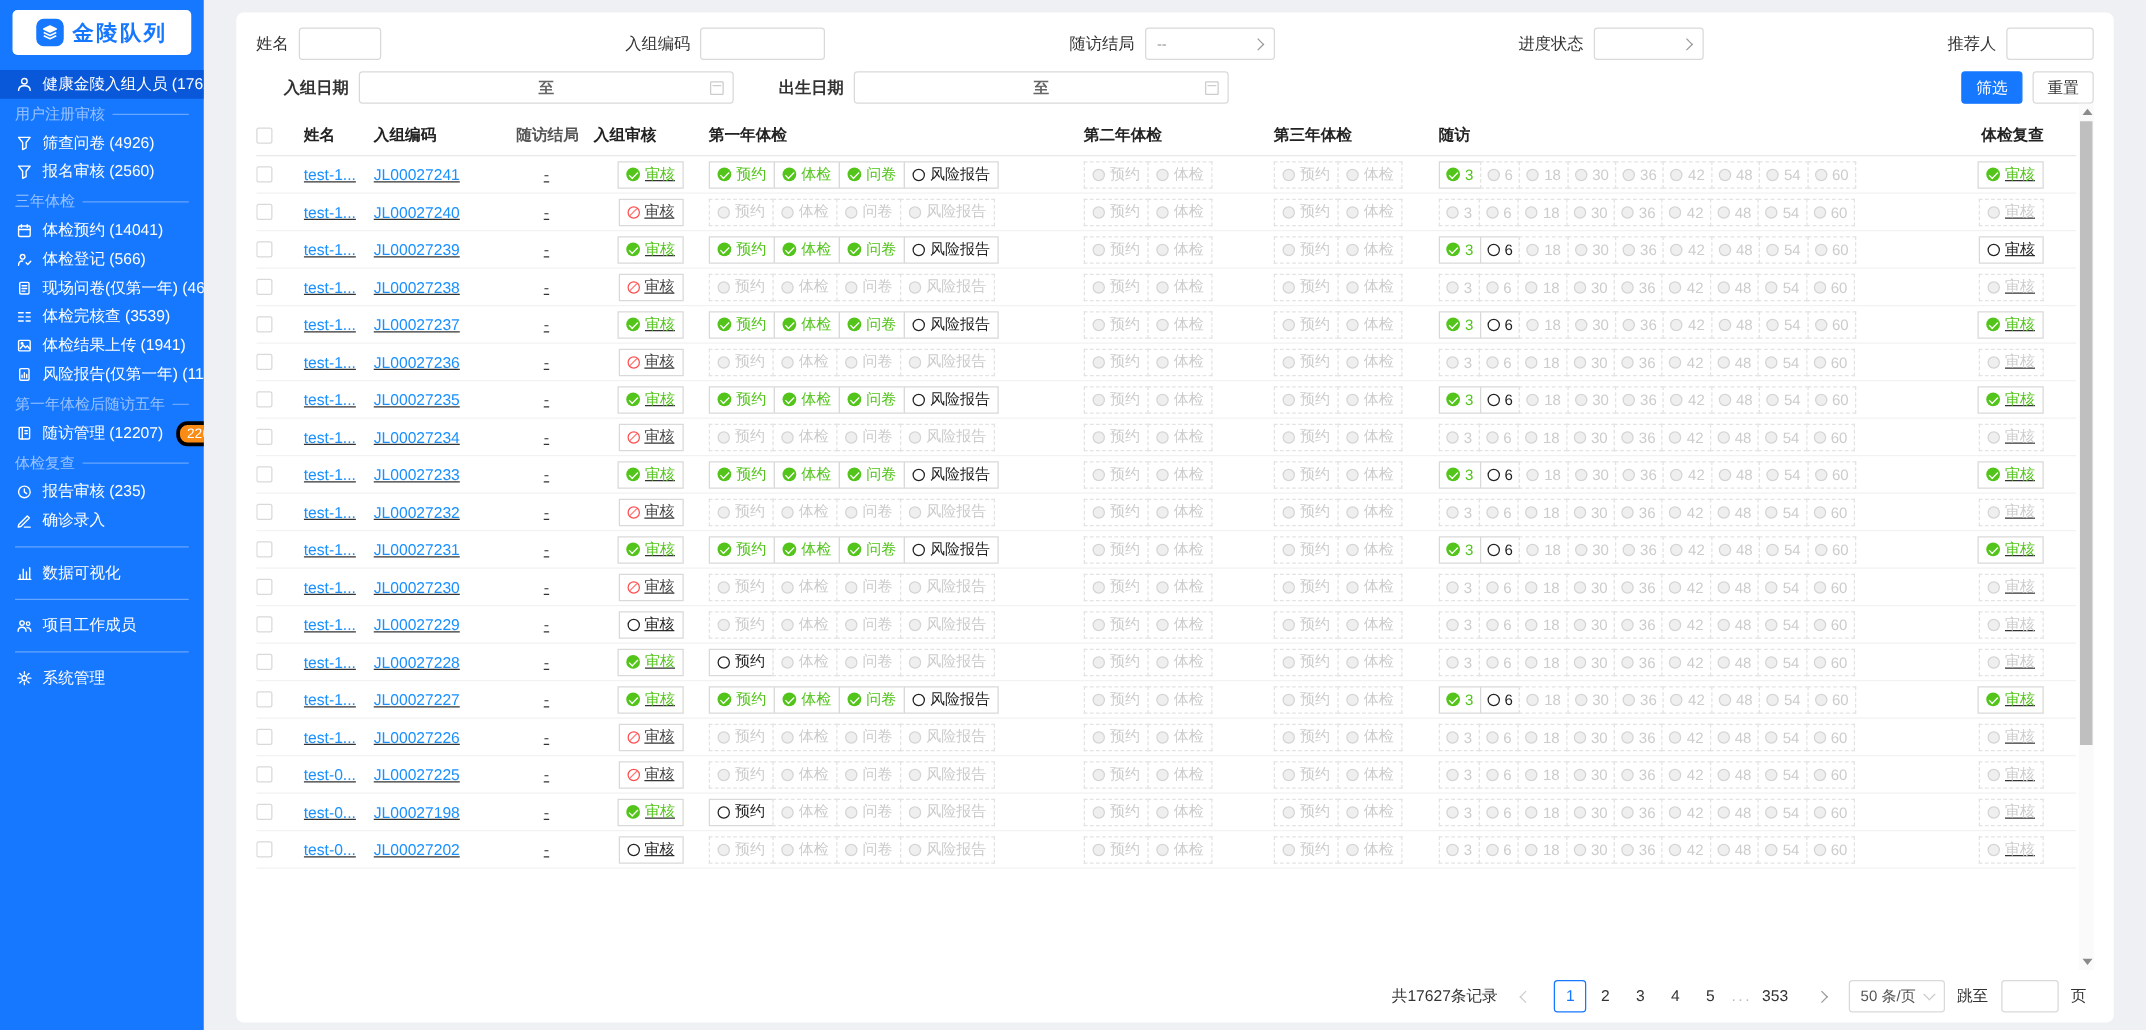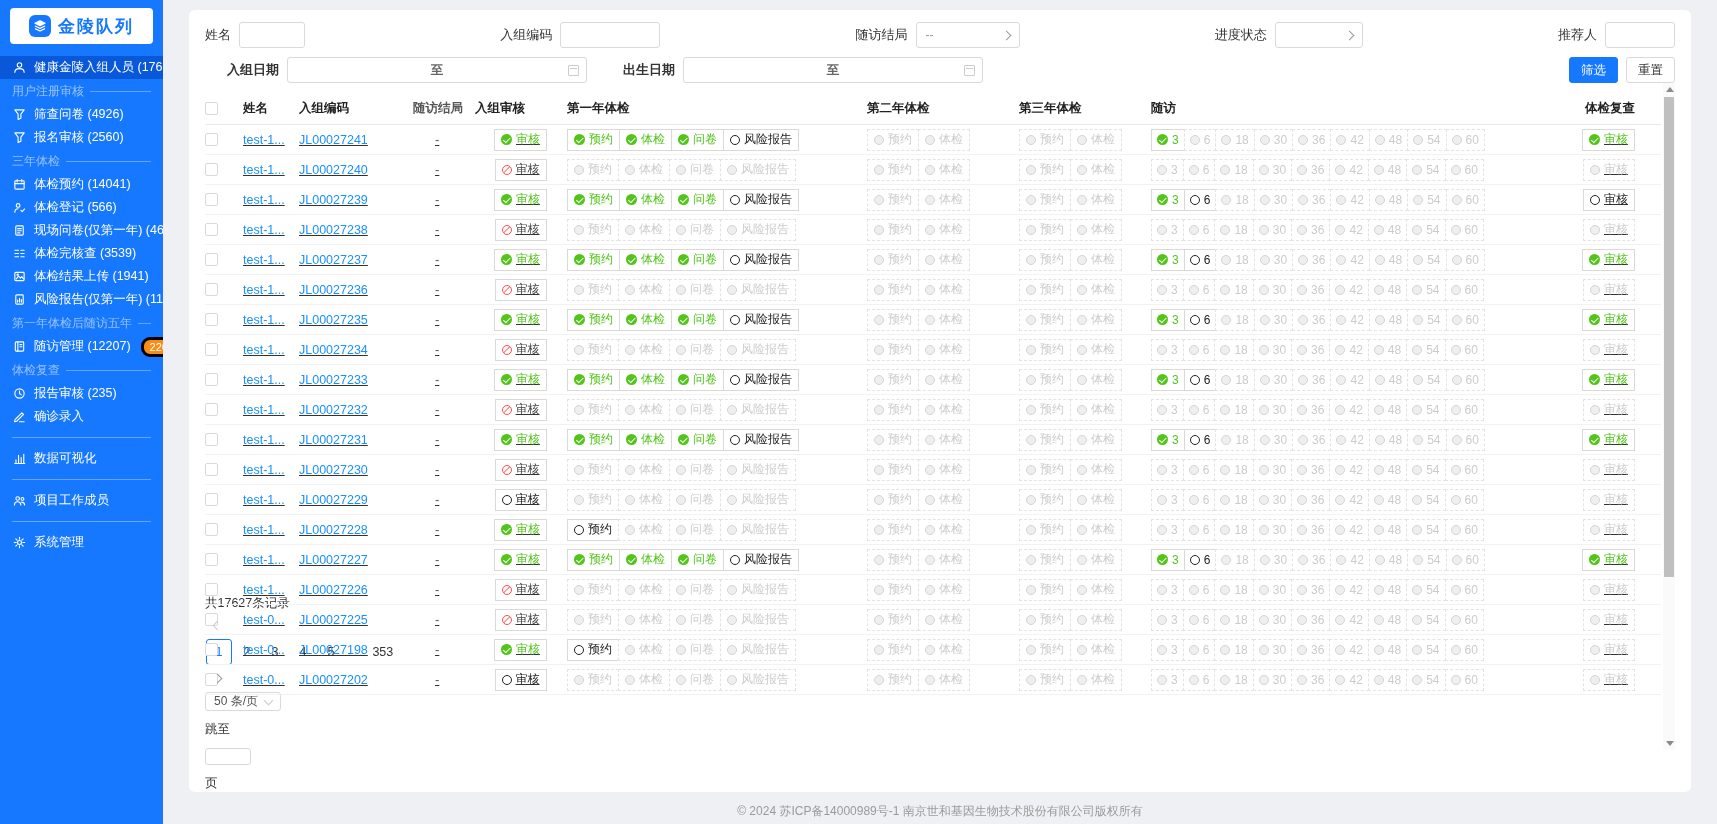--- a/index.html
+++ b/index.html
@@ -110,22 +110,22 @@
   
   .vscroll { position:absolute; top:0; right:-14px; bottom:0; width:12px; background:#fafafa; }
   .vscroll .arr { position:absolute; left:3px; width:0; height:0; border-left:4px solid transparent;
     border-right:4px solid transparent;}
   .vscroll .up { top:4px; border-bottom:5px solid #8a8a8a; }
   .vscroll .down { bottom:4px; border-top:5px solid #8a8a8a; }
   .vscroll .thumb { position:absolute; left:1px; width:10px; top:14px; height:72%; background:#bfbfbf; }
   .tbody-wrap { position:relative; flex:1; min-height:0; display:flex; flex-direction:column; margin-right:14px;}
 
   
-  .pager { height:42px; display:flex; align-items:flex-start; justify-content:flex-end; gap:10px;
-    font-size:12.5px; color:#333; flex-shrink:0; padding-right:6px;flex-direction:column;}
+  .pager { height:42px; display:flex; align-items:center; justify-content:flex-end; gap:10px;
+    font-size:12.5px; color:#333; flex-shrink:0; padding-right:6px;}
   .pchev { width:24px; height:24px; display:flex; align-items:center; justify-content:center; cursor:pointer;}
   .pnum { min-width:26px; height:26px; display:inline-flex; align-items:center; justify-content:center;
     border-radius:3px; cursor:pointer; padding:0 4px; margin:0 1px;}
   .pnum.active { border:1px solid #1677ff; color:#1677ff; }
   .pdots { color:#bbb; letter-spacing:2px; margin:0 3px;}
   .psize { height:26px; border:1px solid #d9d9d9; border-radius:3px; display:flex; align-items:center;
     gap:7px; padding:0 8px; font-size:12px; cursor:pointer; color:#555;}
   .jump { width:46px; height:26px; border:1px solid #d9d9d9; border-radius:3px; outline:none; padding:0 5px;}
 
   .footer { height:26px; display:flex; align-items:center; justify-content:center;
@@ -2221,15 +2221,14 @@
             <i class="chev d light"></i>
           </div>
           <span>跳至</span>
           <input class="jump" style="">
           <span>页</span>
         </div>
 
       </div>
     </div>
 
-    <div class="footer">© 2024 苏ICP备14000989号-1 南京世和基因生物技术股份有限公司版权所有</div>
   </div>
 </div>
 
 </body></html>

